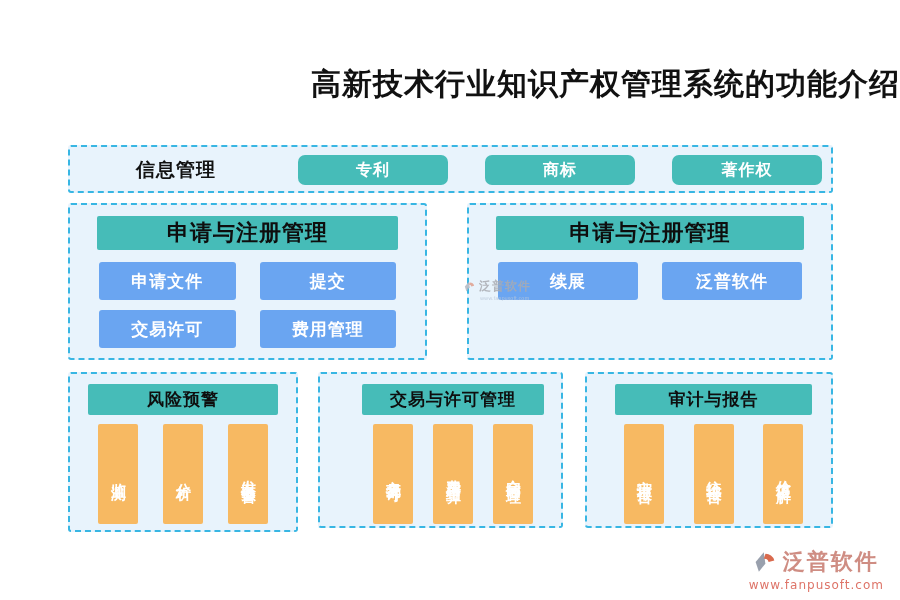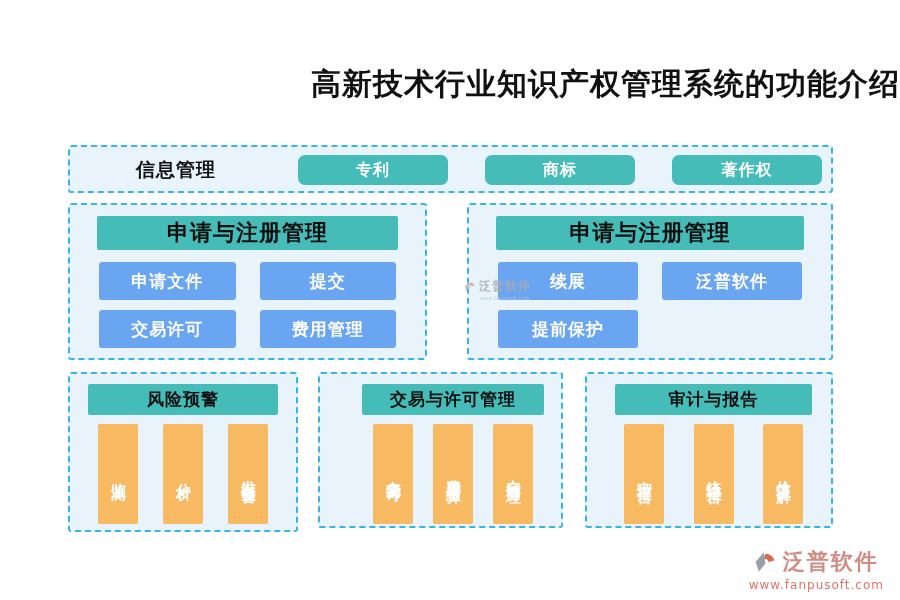--- a/index.html
+++ b/index.html
@@ -90,21 +90,20 @@
         <button class="blue-btn">交易许可</button>
         <button class="blue-btn">费用管理</button>
       </div>
   </div>
 
   <div class="panel" id="maintain-section">
     <div class="section-header">申请与注册管理</div>
     <div class="btn-grid">
         <button class="blue-btn">续展</button>
         <button class="blue-btn">泛普软件</button>
-        <button class="blue-btn">提前保护</button>
       </div>
   </div>
 
   <div class="panel" id="risk-section">
     <div class="section-header small">风险预警</div>
     <div class="v-btns">
         <button class="v-btn">监测</button>
         <button class="v-btn">分析</button>
         <button class="v-btn">发出预警</button>
       </div>

